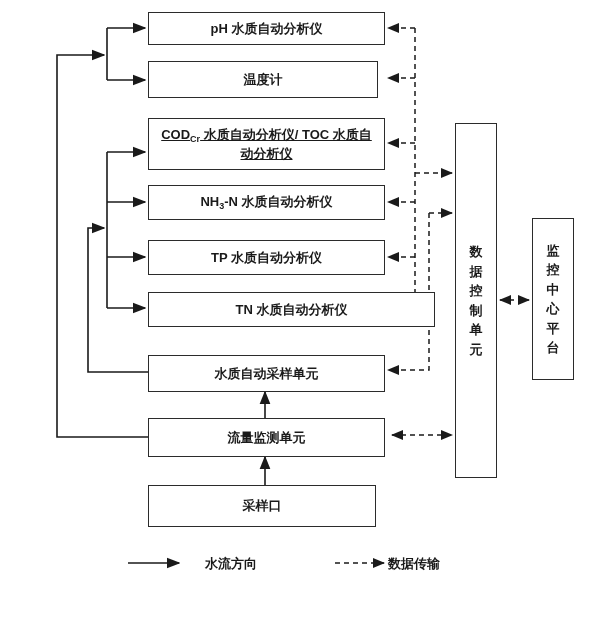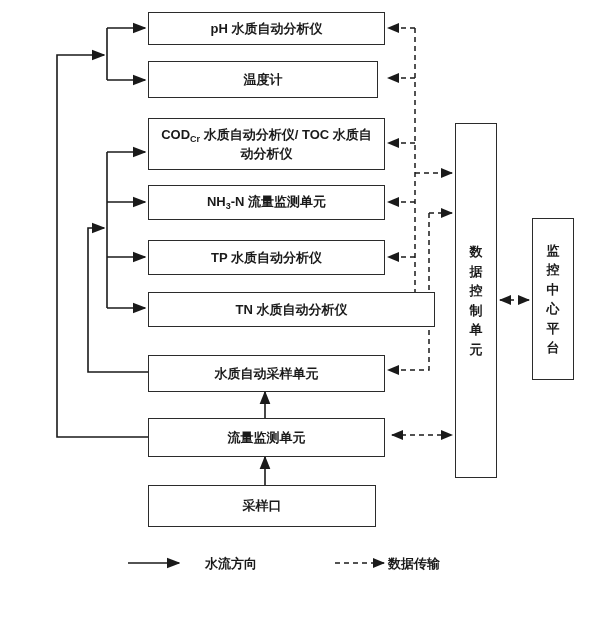--- a/index.html
+++ b/index.html
@@ -17,21 +17,21 @@
   }
   .box sub{font-size:9px;vertical-align:-3px;}
   .vbox{padding:2px 0;}
   .v-text{
     width:16px;text-align:center;word-break:break-all;
     font-size:13px;font-weight:bold;line-height:1.5;
   }
   
   .b-ph      {left:148px;top:12px; width:237px;height:33px;}
   .b-temp    {left:148px;top:61px; width:230px;height:37px;}
-  .b-cod     {left:148px;top:118px;width:237px;height:52px;}
+  .b-cod     {left:148px;top:118px;width:237px;height:52px;text-decoration:underline;}
   .b-nh3     {left:148px;top:185px;width:237px;height:35px;}
   .b-tp      {left:148px;top:240px;width:237px;height:35px;}
   .b-tn      {left:148px;top:292px;width:287px;height:35px;justify-content:center;}
   .b-sampler {left:148px;top:355px;width:237px;height:37px;}
   .b-flow    {left:148px;top:418px;width:237px;height:39px;}
   .b-inlet   {left:148px;top:485px;width:228px;height:42px;}
   
   .b-dcu     {left:455px;top:123px;width:42px;height:355px;}
   .b-platform{left:532px;top:218px;width:42px;height:162px;}
   
@@ -108,21 +108,21 @@
 
   <div class="box b-temp">
     <span>温度计</span>
   </div>
 
   <div class="box b-cod">
     <span><span>COD</span><sub>Cr</sub><span> 水质自动分析仪/ TOC 水质自动分析仪</span></span>
   </div>
 
   <div class="box b-nh3">
-    <span><span>NH</span><sub>3</sub><span>-N 流量监测单元</span></span>
+    <span><span>NH</span><sub>3</sub><span>-N 水质自动分析仪</span></span>
   </div>
 
   <div class="box b-tp">
     <span>TP 水质自动分析仪</span>
   </div>
 
   <div class="box b-tn">
     <span>TN 水质自动分析仪</span>
   </div>
 

